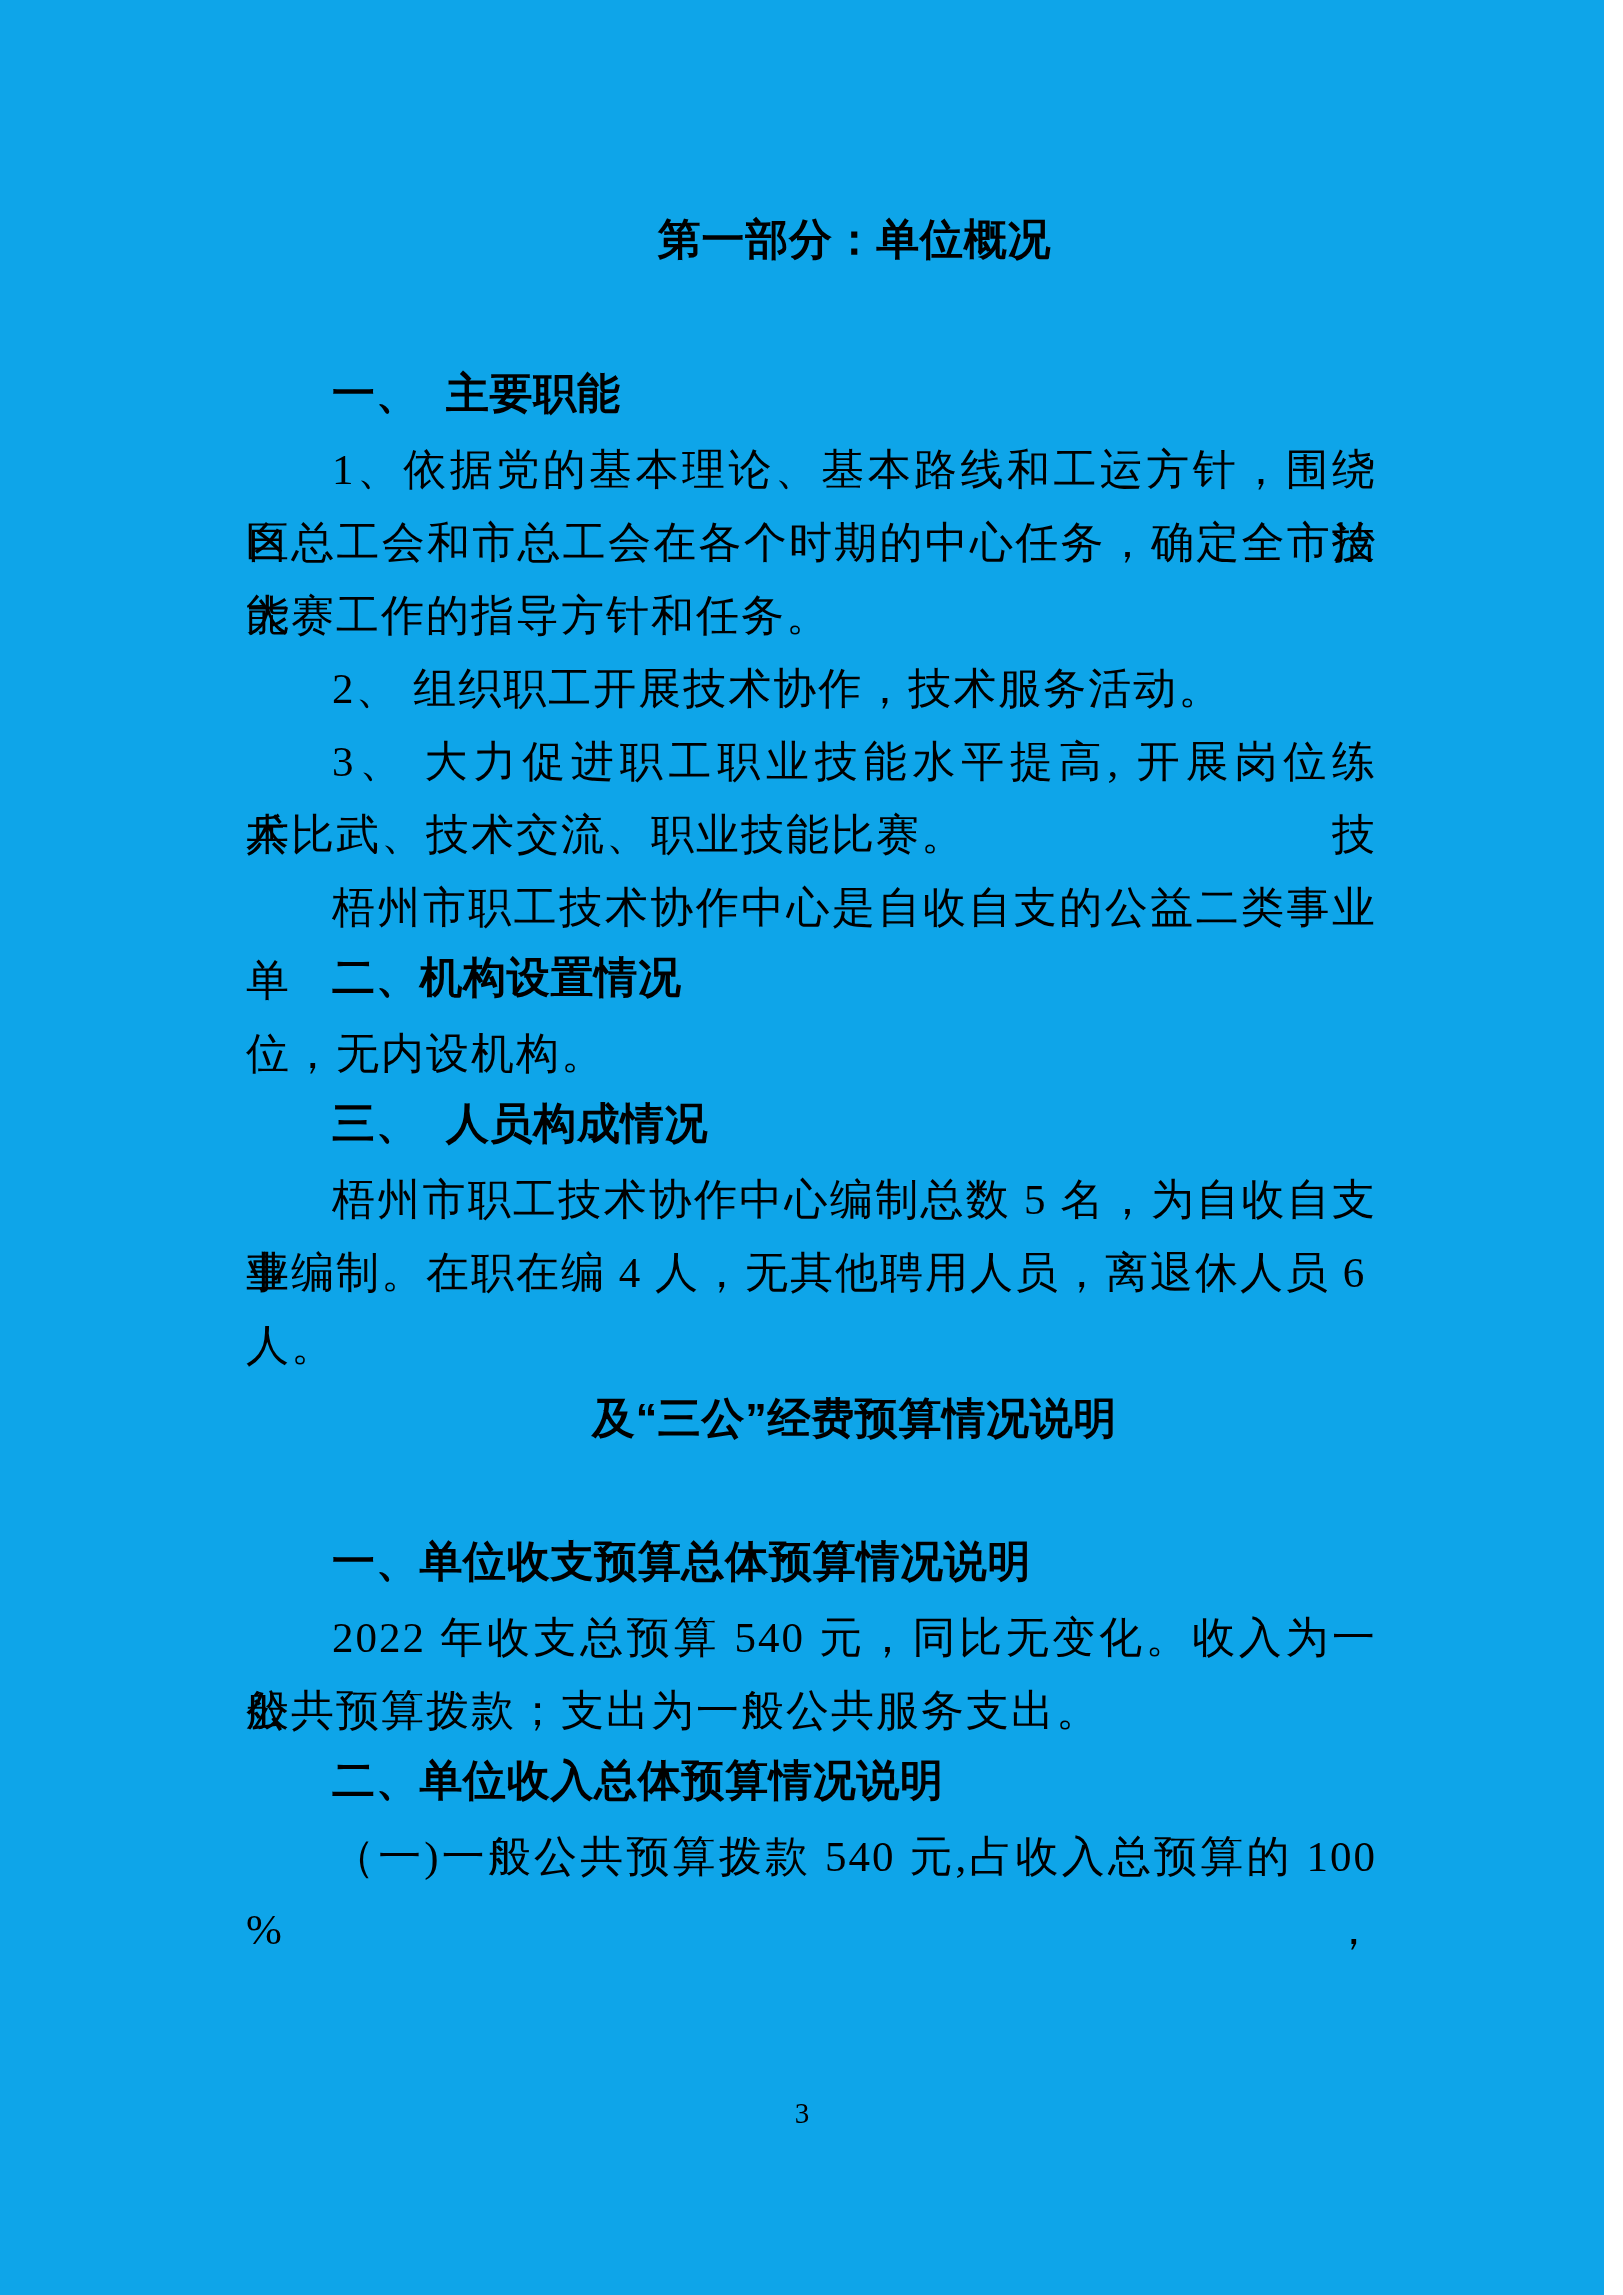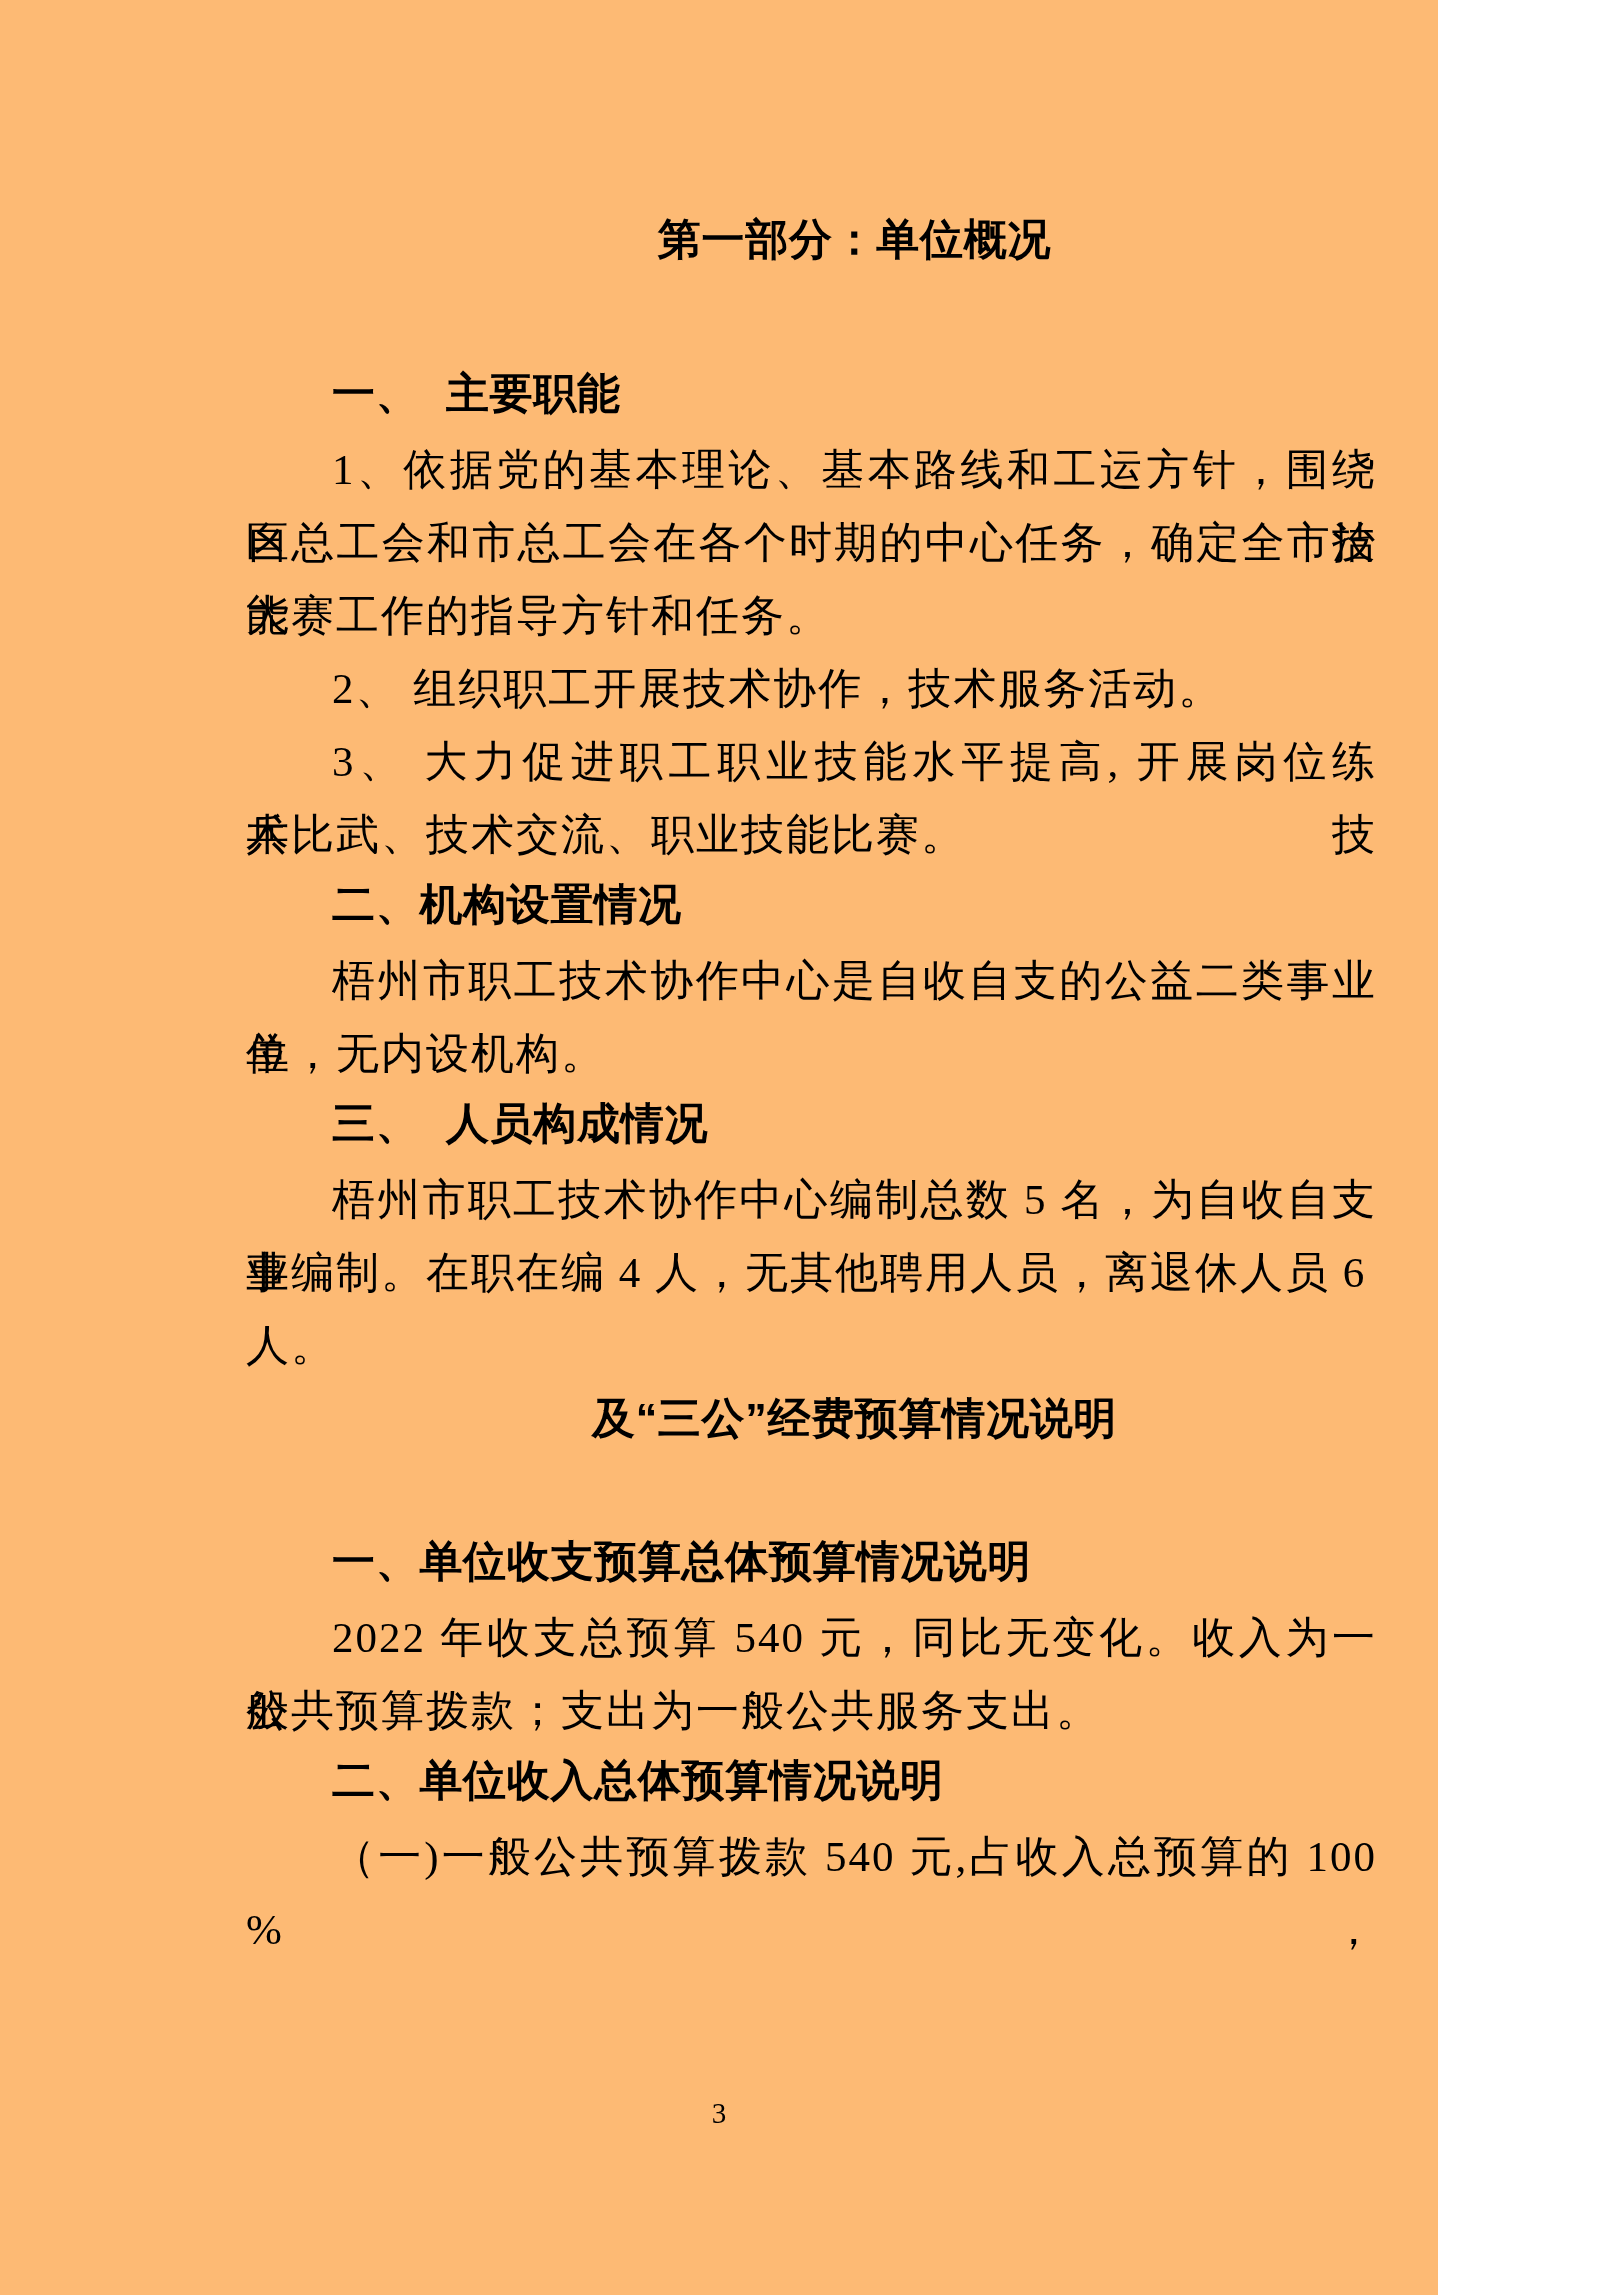--- a/index.html
+++ b/index.html
@@ -2,23 +2,23 @@
 <html style="font-size:10.5px"><head>
 <meta charset="utf-8">
 <style>
   html, body {
     margin: 0;
     padding: 0;
     background: #ffffff;
   }
   .page {
     position: relative;
-    width: 1438px;
+    width: 1604px;
     height: 2295px;
-    background: #fdba74;
+    background: #0ea5e9;
     overflow: hidden;
     color: #000000;
   }
   .content {
     position: absolute;
     left: 246px;
     top: 0;
     width: 1131px;
     padding-top: 203px;
   }
@@ -72,22 +72,22 @@
 <div class="page">
   <div class="content">
       <div class="line title">第一部分：单位概况</div>
       <div class="line heading indent">一、 主要职能</div>
       <div class="line body indent just">1、依据党的基本理论、基本路线和工运方针，围绕自治</div>
       <div class="line body just">区总工会和市总工会在各个时期的中心任务，确定全市技能</div>
       <div class="line body">大赛工作的指导方针和任务。</div>
       <div class="line body indent">2、 组织职工开展技术协作，技术服务活动。</div>
       <div class="line body indent just">3、 大力促进职工职业技能水平提高, 开展岗位练兵、技</div>
       <div class="line body">术比武、技术交流、职业技能比赛。</div>
+      <div class="line body indent just">梧州市职工技术协作中心是自收自支的公益二类事业单</div>
       <div class="line heading indent">二、机构设置情况</div>
-      <div class="line body indent just">梧州市职工技术协作中心是自收自支的公益二类事业单</div>
       <div class="line body">位，无内设机构。</div>
       <div class="line heading indent">三、 人员构成情况</div>
       <div class="line body indent just">梧州市职工技术协作中心编制总数 5 名，为自收自支事</div>
       <div class="line body">业编制。在职在编 4 人，无其他聘用人员，离退休人员 6 人。</div>
       <div class="line blank">&nbsp;</div>
       <div class="line title2">及“三公”经费预算情况说明</div>
       <div class="line blank">&nbsp;</div>
       <div class="line heading indent">一、单位收支预算总体预算情况说明</div>
       <div class="line body indent just">2022 年收支总预算 540 元，同比无变化。收入为一般</div>
       <div class="line body">公共预算拨款；支出为一般公共服务支出。</div>

